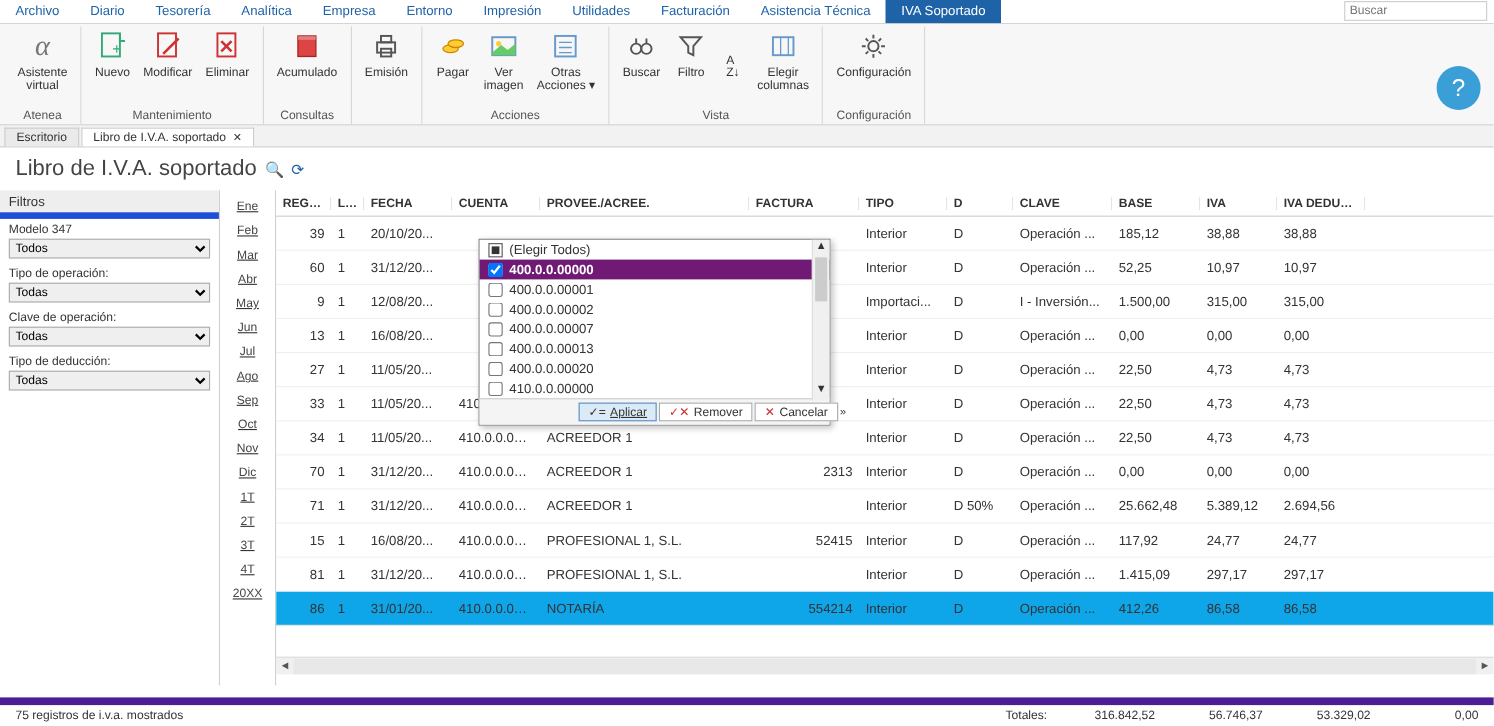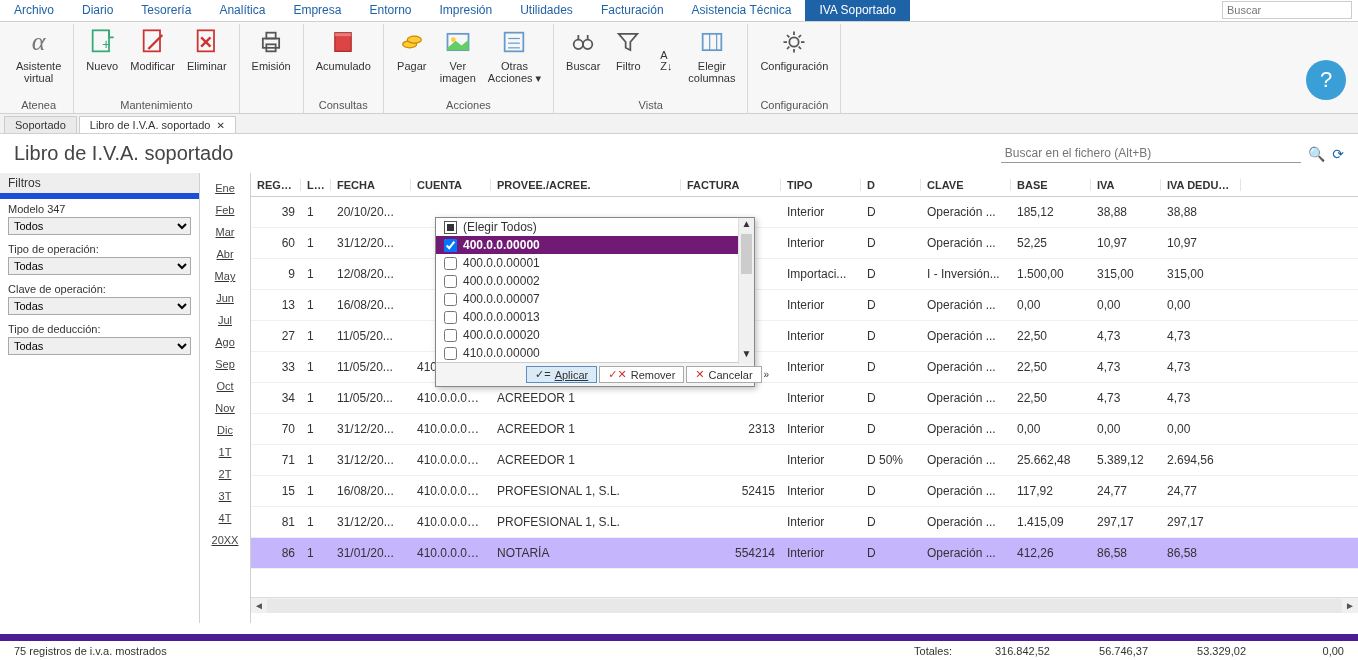--- a/index.html
+++ b/index.html
@@ -49,21 +49,21 @@
 
 .months-panel { width: 50px; padding: 4px 0; text-align: center; text-decoration: underline; }
 .months-panel div { font-size: 11px; padding: 5px 0; color: #444; cursor: pointer; }
 
 .grid-panel { flex: 1; position: relative; overflow: hidden; border-left: 1px solid #d0d0d0; }
 .grid-header { display: flex; background: #fff; border-bottom: 1px solid #ccc; height: 24px; align-items: center; font-size: 11px; color: #333; font-weight: 600; }
 .grid-header .col { padding: 0 6px; border-right: 1px solid #e4e4e4; overflow: hidden; white-space: nowrap; text-overflow: ellipsis; }
 .grid-body { overflow-y: scroll; height: 400px; }
 .grid-row { display: flex; height: 31px; align-items: center; border-bottom: 1px solid #efefef; font-size: 12px; }
 .grid-row .col { padding: 0 6px; overflow: hidden; white-space: nowrap; text-overflow: ellipsis; }
-.grid-row.sel { background: #c4b5fd; }
+.grid-row.sel { background: #0ea5e9; }
 .col.right { text-align: left; }
 
 .col-regist { width: 50px; text-align: right;}
 .col-lib { width: 30px; }
 .col-fecha { width: 80px; }
 .col-cuenta { width: 80px; }
 .col-provee { width: 190px; }
 .col-factura { width: 100px; text-align: right;}
 .col-tipo { width: 80px; }
 .col-d { width: 60px; }
@@ -159,44 +159,44 @@
       </div>
     </div>
     <div class="ribbon-group-label">Mantenimiento</div>
   </div>
 
   <div class="ribbon-group">
     <div class="ribbon-group-items">
       <div class="ribbon-btn">
         <span class="icon">
             <svg class="ico" viewBox="0 0 24 24">
+              <rect x="5" y="4" width="14" height="16" fill="#d44" stroke="#a22" stroke-width="1"></rect>
+              <rect x="5" y="4" width="14" height="3" fill="#fff" opacity="0.3"></rect>
+            </svg>
+          </span>
+        <span class="label">Acumulado</span>
+      </div>
+    </div>
+    <div class="ribbon-group-label">Consultas</div>
+  </div>
+
+  <div class="ribbon-group">
+    <div class="ribbon-group-items">
+      <div class="ribbon-btn">
+        <span class="icon">
+            <svg class="ico" viewBox="0 0 24 24">
               <rect x="5" y="9" width="14" height="8" fill="none" stroke="#555" stroke-width="1.5"></rect>
               <rect x="8" y="4" width="8" height="5" fill="none" stroke="#555" stroke-width="1.5"></rect>
               <rect x="8" y="14" width="8" height="6" fill="none" stroke="#555" stroke-width="1.5"></rect>
             </svg>
           </span>
         <span class="label">Emisión</span>
       </div>
     </div>
     <div class="ribbon-group-label">&nbsp;</div>
-  </div>
-
-  <div class="ribbon-group">
-    <div class="ribbon-group-items">
-      <div class="ribbon-btn">
-        <span class="icon">
-            <svg class="ico" viewBox="0 0 24 24">
-              <rect x="5" y="4" width="14" height="16" fill="#d44" stroke="#a22" stroke-width="1"></rect>
-              <rect x="5" y="4" width="14" height="3" fill="#fff" opacity="0.3"></rect>
-            </svg>
-          </span>
-        <span class="label">Acumulado</span>
-      </div>
-    </div>
-    <div class="ribbon-group-label">Consultas</div>
   </div>
 
   <div class="ribbon-group">
     <div class="ribbon-group-items">
       <div class="ribbon-btn">
         <span class="icon">
             <svg class="ico" viewBox="0 0 24 24">
               <ellipse cx="10" cy="14" rx="6" ry="3" fill="#fc3" stroke="#c80"></ellipse>
               <ellipse cx="14" cy="10" rx="6" ry="3" fill="#fc3" stroke="#c80"></ellipse>
             </svg>
@@ -282,31 +282,30 @@
       </div>
     </div>
     <div class="ribbon-group-label">Configuración</div>
   </div>
 
   <div class="help-circle">?</div>
 </div>
 
 <div class="doc-tabs">
   <div class="doc-tab inactive">
-    <span>Soportado</span>
+    <span>Escritorio</span>
   </div>
   <div class="doc-tab">
     <span>Libro de I.V.A. soportado</span>
     <span class="close">✕</span>
   </div>
 </div>
 
 <div class="page-head">
   <h1>Libro de I.V.A. soportado</h1>
-  <input class="file-search" style="border-top: none; border-right: none; border-left: none; border-image: initial; border-bottom: 1px solid rgb(153, 153, 153); outline: none;" placeholder="Buscar en el fichero (Alt+B)">
   <span class="search-ico">🔍</span>
   <span class="refresh-ico">⟳</span>
 </div>
 
 <div class="main">
   <div class="filters-panel">
     <div class="filters-head">Filtros</div>
     <div class="filter-field">
       <label>Modelo 347</label>
       <select><option>Todos</option></select>

